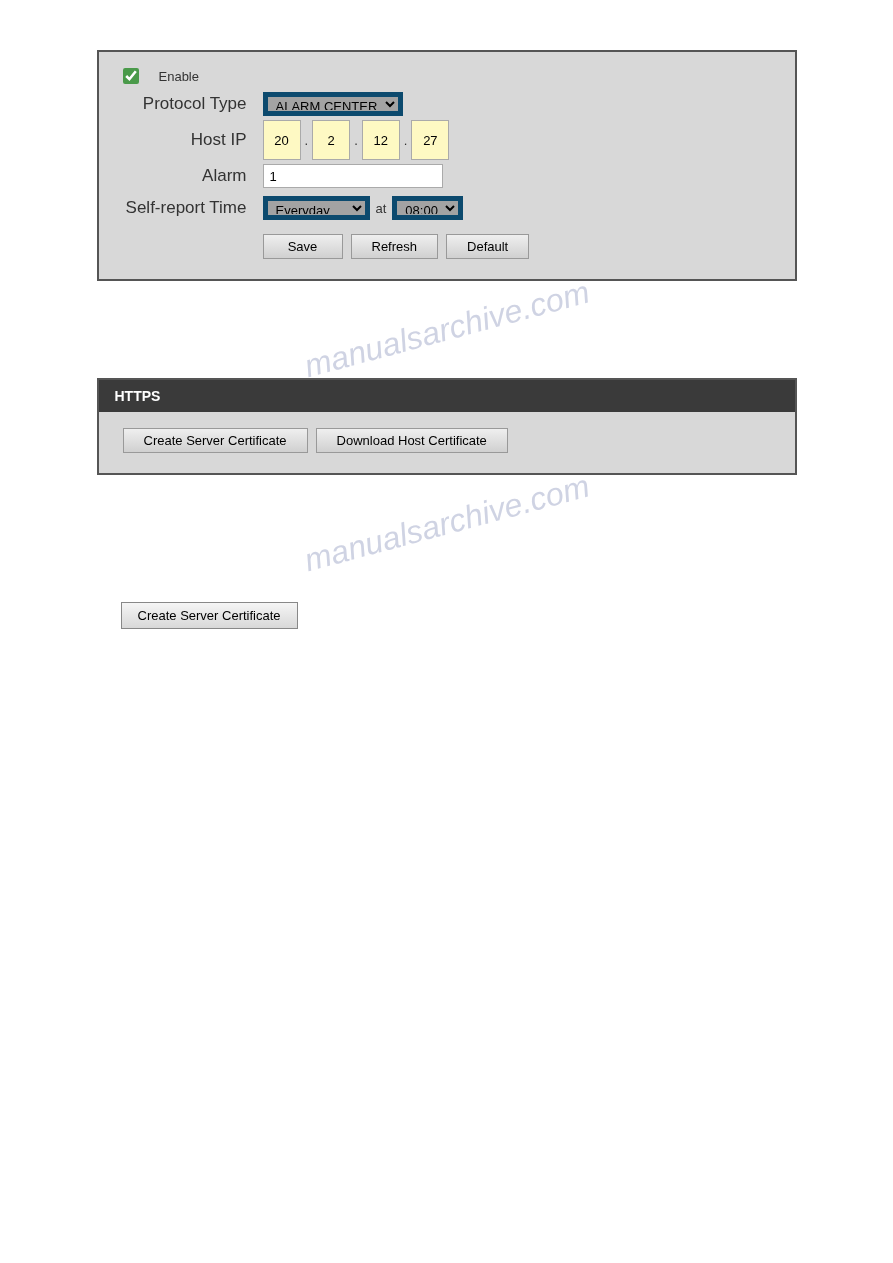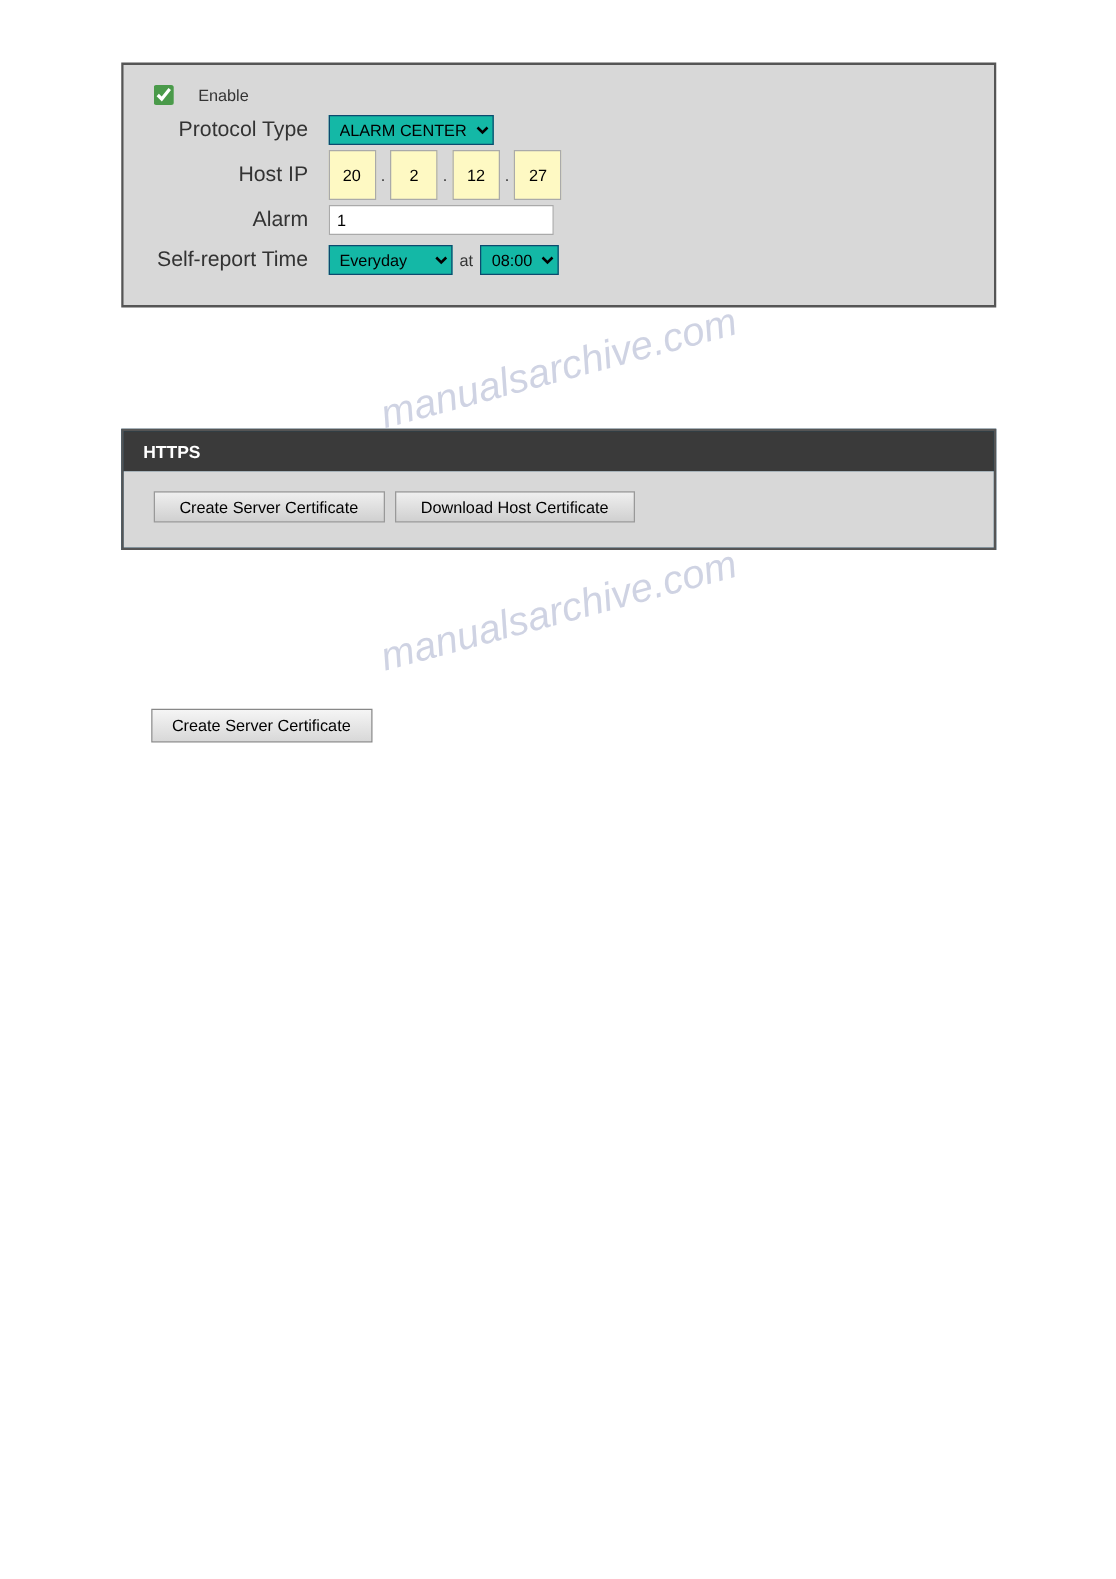--- a/index.html
+++ b/index.html
@@ -72,22 +72,22 @@
       color: #333;
       font-size: 17px;
     }
 
     .form-control {
       font-size: 13px;
     }
 
     select.form-select {
       height: 24px;
-      background: #14b8a6;
-      border: 1px solid #0c4a6e;
+      background: #a3a3a3;
+      border: 5px solid #0c4a6e;
       padding: 1px 4px;
       font-size: 13px;
       cursor: pointer;
     }
 
     .ip-group {
       display: flex;
       align-items: center;
       gap: 0;
     }
@@ -158,21 +158,21 @@
       transform: rotate(-15deg);
       width: 400px;
       user-select: none;
       pointer-events: none;
     }
 
     
     .https-panel {
       width: 700px;
       border: 2px solid #555;
-      background: #0c4a6e;
+      background: #6d28d9;
       margin: 0 auto;
     }
 
     .https-body {
       padding: 16px 24px 20px 24px;
     }
 
     .https-buttons {
       display: flex;
       gap: 8px;
@@ -249,20 +249,25 @@
         <span class="at-label">at</span>
         <select class="form-select form-control">
           <option>08:00</option>
           <option>09:00</option>
           <option>10:00</option>
           <option>11:00</option>
           <option>12:00</option>
         </select>
       </div>
 
+      <div class="button-row">
+        <button class="btn">Save</button>
+        <button class="btn">Refresh</button>
+        <button class="btn">Default</button>
+      </div>
 
     </div>
   </div>
 
   <div class="watermark">manualsarchive.com</div>
 
   <div class="https-panel panel">
     <div class="panel-header">
       <span class="panel-title">HTTPS</span>
     </div>

